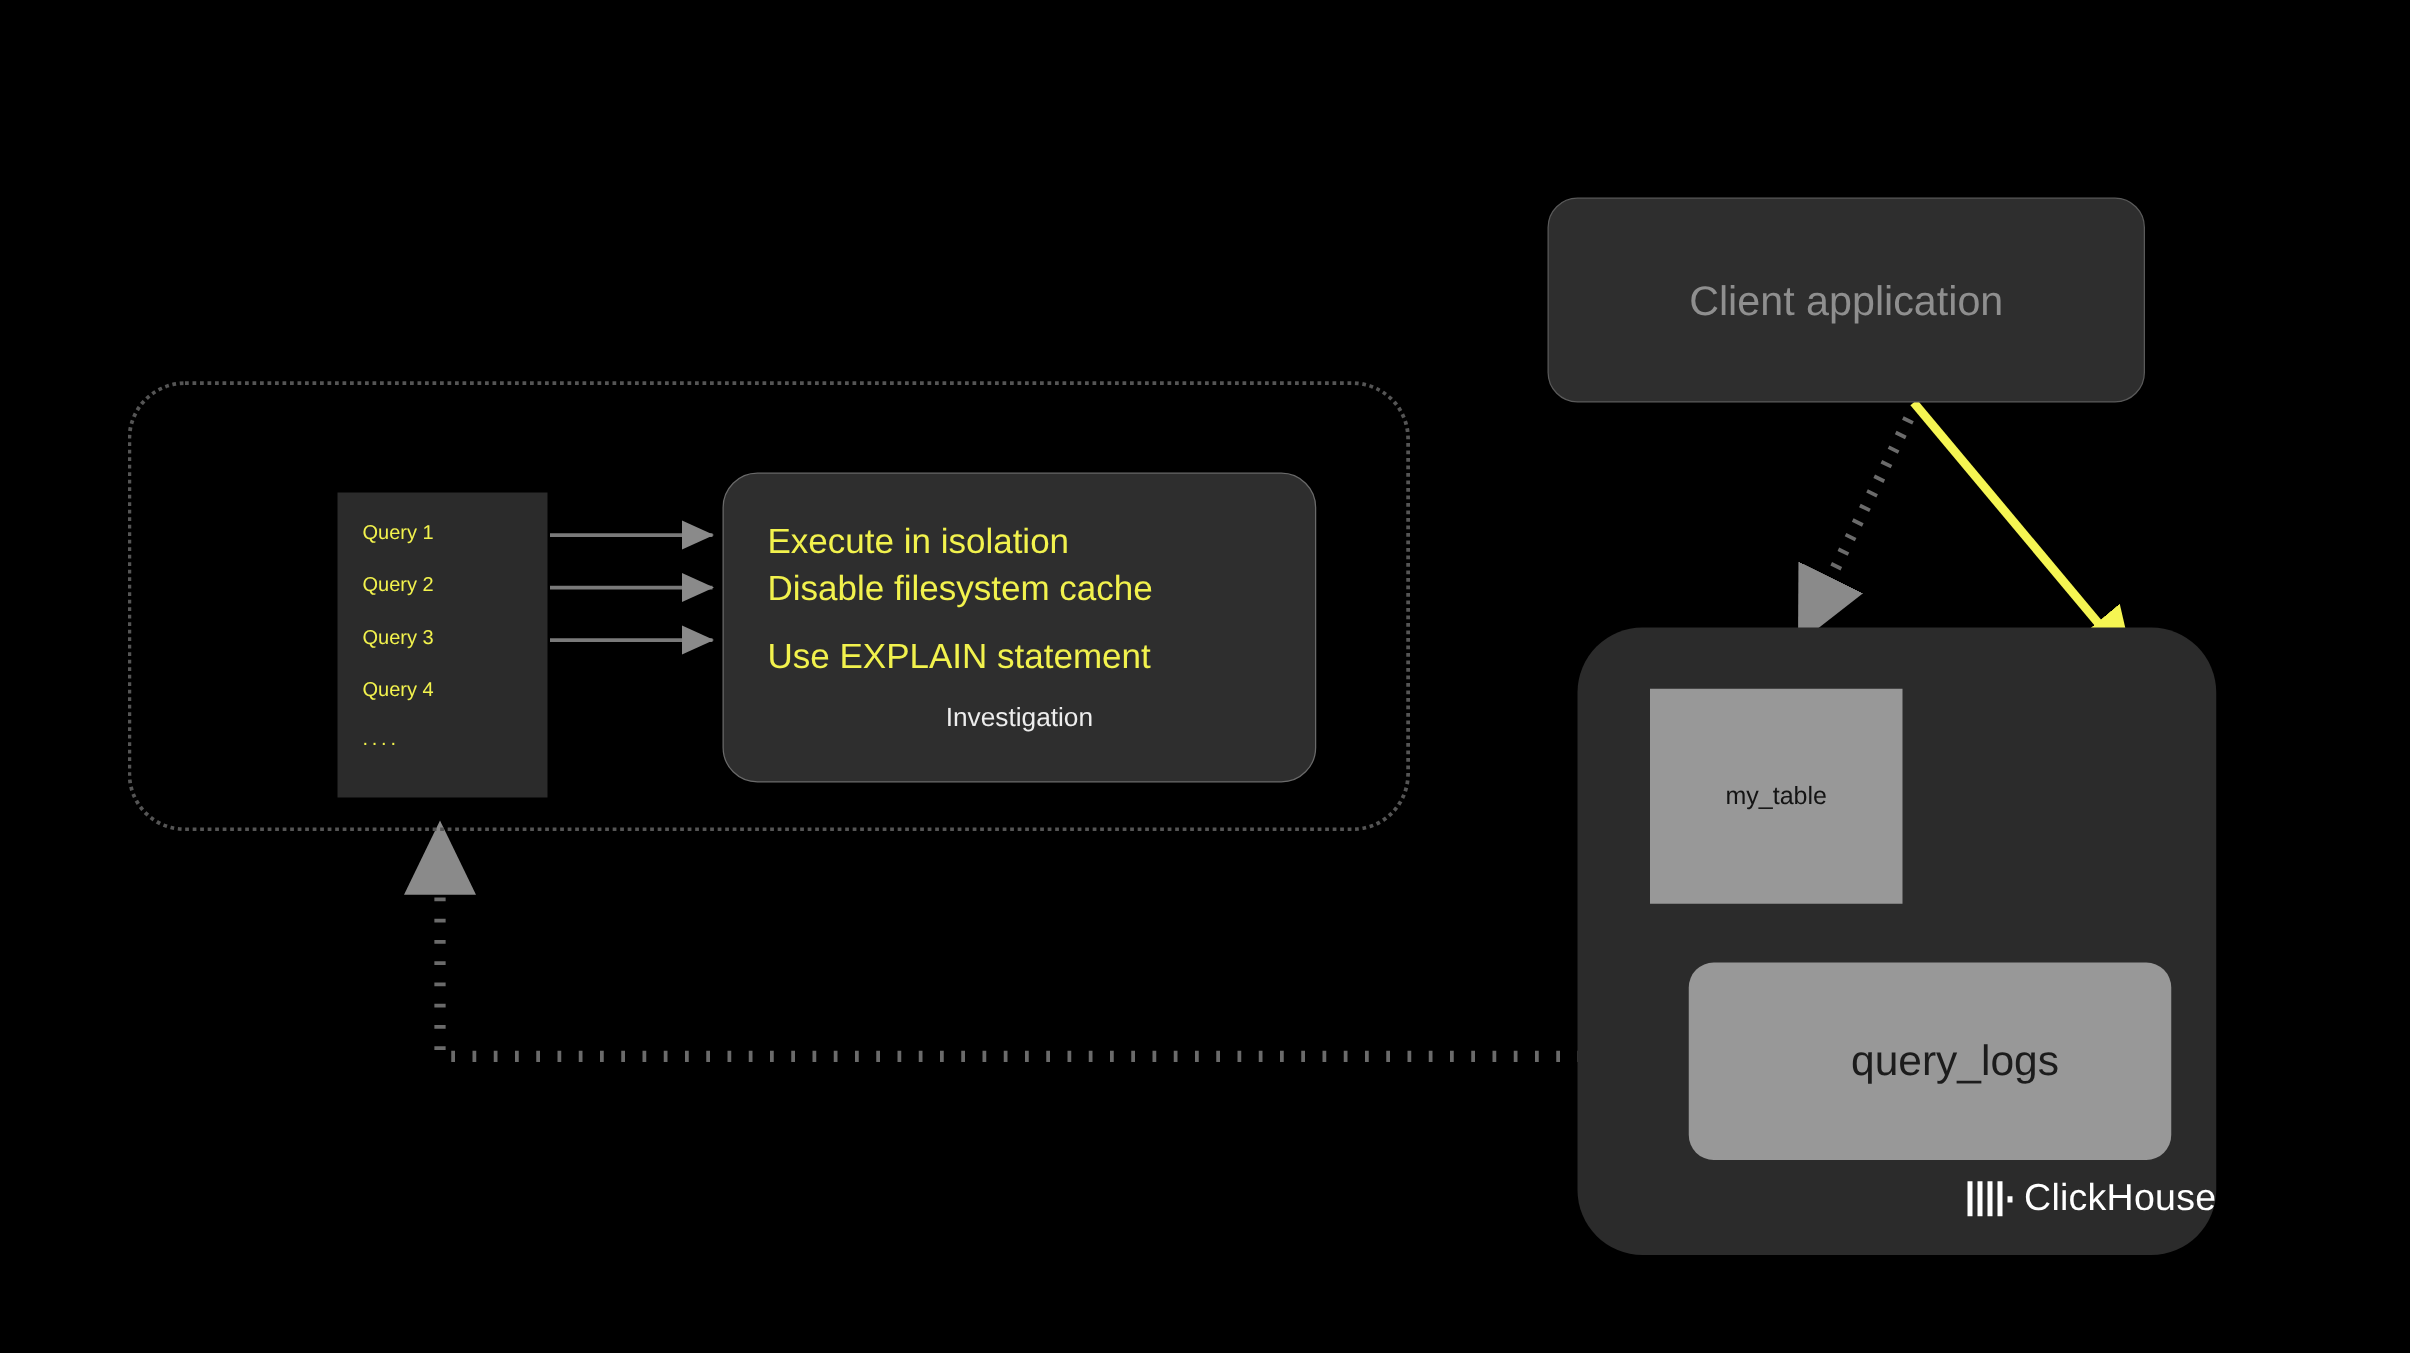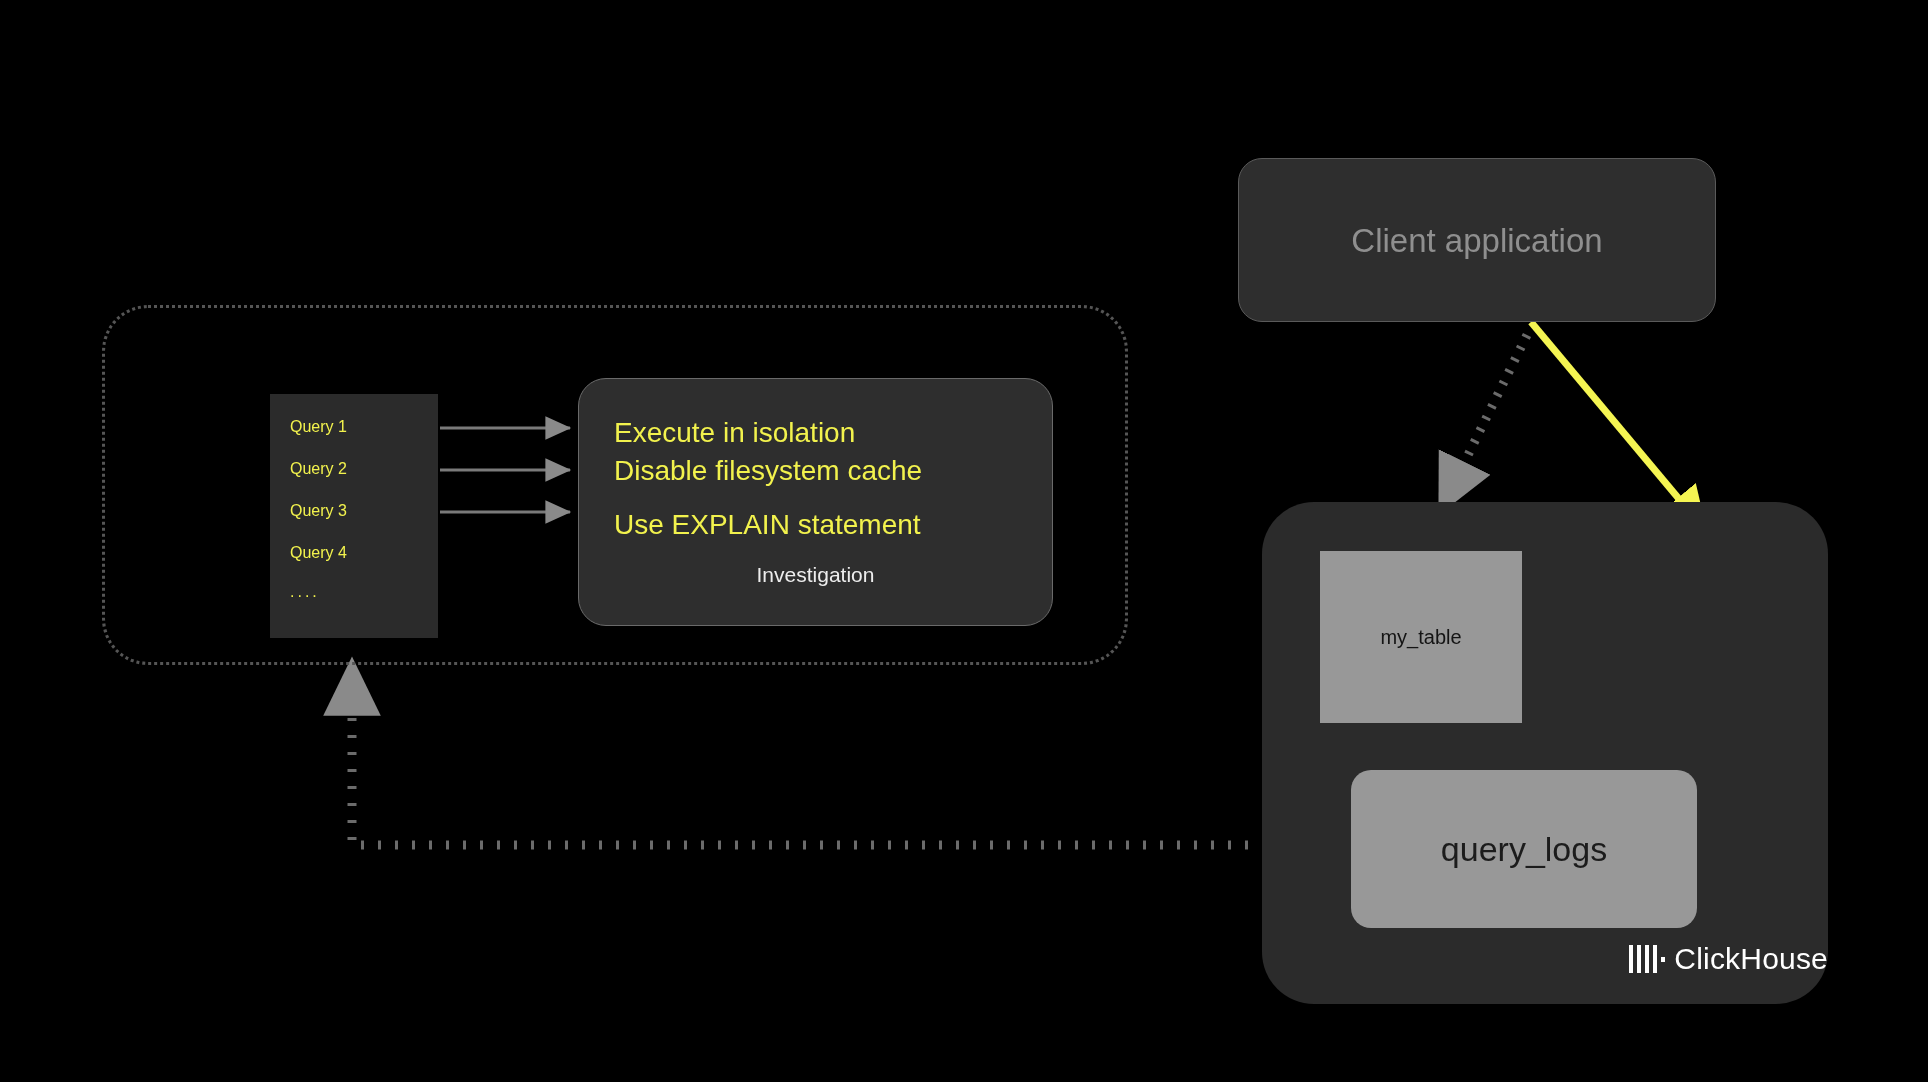--- a/index.html
+++ b/index.html
@@ -105,21 +105,21 @@
     color: #8f8f8f;
     font-size: 33px;
     line-height: 1;
   }
 
   
   #clickhouse-panel {
     position: absolute;
     left: 1262px;
     top: 502px;
-    width: 566px;
+    width: 511px;
     height: 502px;
     background: #2b2b2b;
     border-radius: 52px;
     box-sizing: border-box;
   }
 
   .table-box {
     position: absolute;
     background: #989898;
     display: flex;
@@ -150,20 +150,21 @@
     position: absolute;
     left: 89px;
     top: 268px;
     width: 346px;
     height: 158px;
     background: #989898;
     border-radius: 20px;
     display: flex;
     align-items: center;
     justify-content: center;
+    padding-left: 40px;
   }
   #table-query-logs .label {
     color: #1c1c1c;
     font-size: 34px;
     line-height: 1;
   }
 
   
   #clickhouse-logo {
     position: absolute;

